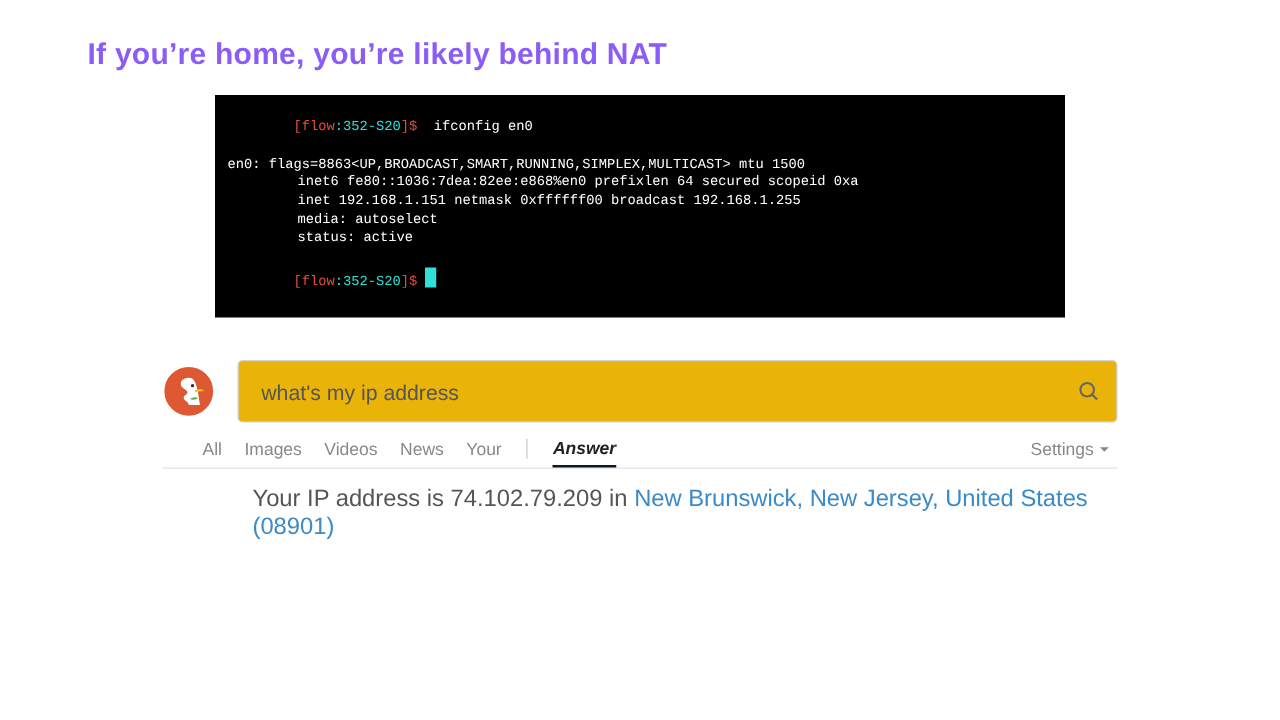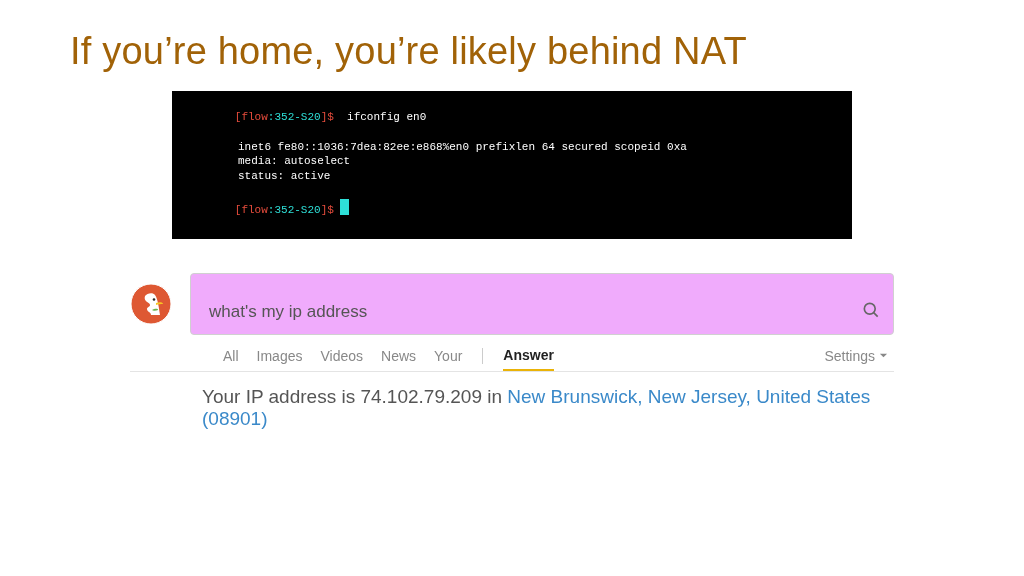--- a/index.html
+++ b/index.html
@@ -1,40 +1,40 @@
 <!DOCTYPE html>
 <html><head>
 <meta charset="utf-8">
 <style>
   html, body { margin:0; padding:0; width:1024px; height:576px; background:#fff; font-family:Arial, Helvetica, sans-serif; }
   .slide { padding:30px 70px 0 70px; }
-  .title { font-size:38px; font-weight:400; color:#a16207; margin:0 0 18px 0; letter-spacing:0.2px; }
+  .title { font-size:24px; font-weight:700; color:#8b5cf6; margin:0 0 18px 0; letter-spacing:0.2px; }
 
   
   .term-wrap { display:flex; justify-content:center; }
   .term { background:#000; color:#fff; font-family:"Menlo","Consolas","Courier New",monospace; font-size:11px; line-height:1.35; padding:4px 10px 6px 10px; width:660px; }
   .t-br  { color:#e74c3c; }       
   .t-cy  { color:#2ee0d8; }       
   .t-wh  { color:#fff; }
   .t-line { white-space:pre; }
   .t-indent { padding-left:56px; white-space:pre; }
   .t-cursor { display:inline-block; width:9px; height:16px; background:#2ee0d8; vertical-align:-2px; }
 
   
   .ddg { margin:34px 60px 0 60px; }
   .ddg-top { display:flex; align-items:center; gap:18px; }
   .ddg-logo { width:42px; height:42px; flex:0 0 42px; }
-  .searchbar { flex:1; display:flex; align-items:center; border:1px solid #d0d0d0; border-radius:4px; height:44px; padding:16px 12px 0 16px; background:#f0abfc; }
+  .searchbar { flex:1; display:flex; align-items:center; border:1px solid #d0d0d0; border-radius:4px; height:44px; padding:4px 12px 0 16px; background:#eab308; }
   .searchbar input { flex:1; border:none; outline:none; font-size:17px; color:#555; background:transparent; }
   .mag svg { width:20px; height:20px; stroke:#666; }
 
-  .ddg-tabs-row { display:flex; align-items:center; margin:12px 0 0 93px; font-size:14px; color:#888; }
+  .ddg-tabs-row { display:flex; align-items:center; margin:12px 0 0 32px; font-size:14px; color:#888; }
   .ddg-tabs { display:flex; align-items:center; gap:18px; }
   .tab { cursor:pointer; padding-bottom:6px; }
-  .tab.active { color:#222; font-weight:600; border-bottom:2px solid #eab308; }
+  .tab.active { color:#222; font-weight:600; border-bottom:2px solid #0f172a;font-style:italic; }
   .tab-div { width:1px; height:16px; background:#ccc; margin:0 2px 6px 2px; }
   .spacer { flex:1; }
   .settings { display:flex; align-items:center; gap:4px; color:#888; cursor:pointer; padding-bottom:6px; margin-right:6px; }
   .settings svg { width:9px; height:9px; fill:#888; }
 
   .hr { height:1px; background:#e4e4e4; margin:0 0 14px 0; }
 
   .answer { margin-left:72px; font-size:19px; color:#555; }
   .answer a { color:#3a89c9; text-decoration:none; }
 </style>
@@ -42,21 +42,23 @@
 <body>
 
 <div class="slide">
   <h1 class="title">If you’re home, you’re likely behind NAT</h1>
 
   <div class="term-wrap">
     <div class="term">
       <div class="t-line">
         <span class="t-br">[</span><span class="t-br">flow</span><span class="t-cy">:</span><span class="t-cy">352-S20</span><span class="t-br">]$ </span><span class="t-wh"> ifconfig en0</span>
       </div>
+      <div class="t-line t-wh">en0: flags=8863&lt;UP,BROADCAST,SMART,RUNNING,SIMPLEX,MULTICAST&gt; mtu 1500</div>
       <div class="t-indent t-wh">inet6 fe80::1036:7dea:82ee:e868%en0 prefixlen 64 secured scopeid 0xa</div>
+      <div class="t-indent t-wh">inet 192.168.1.151 netmask 0xffffff00 broadcast 192.168.1.255</div>
       <div class="t-indent t-wh">media: autoselect</div>
       <div class="t-indent t-wh">status: active</div>
       <div class="t-line">
         <span class="t-br">[</span><span class="t-br">flow</span><span class="t-cy">:</span><span class="t-cy">352-S20</span><span class="t-br">]$ </span><span class="t-cursor"></span>
       </div>
     </div>
   </div>
 
   <div class="ddg">
     <div class="ddg-top">

